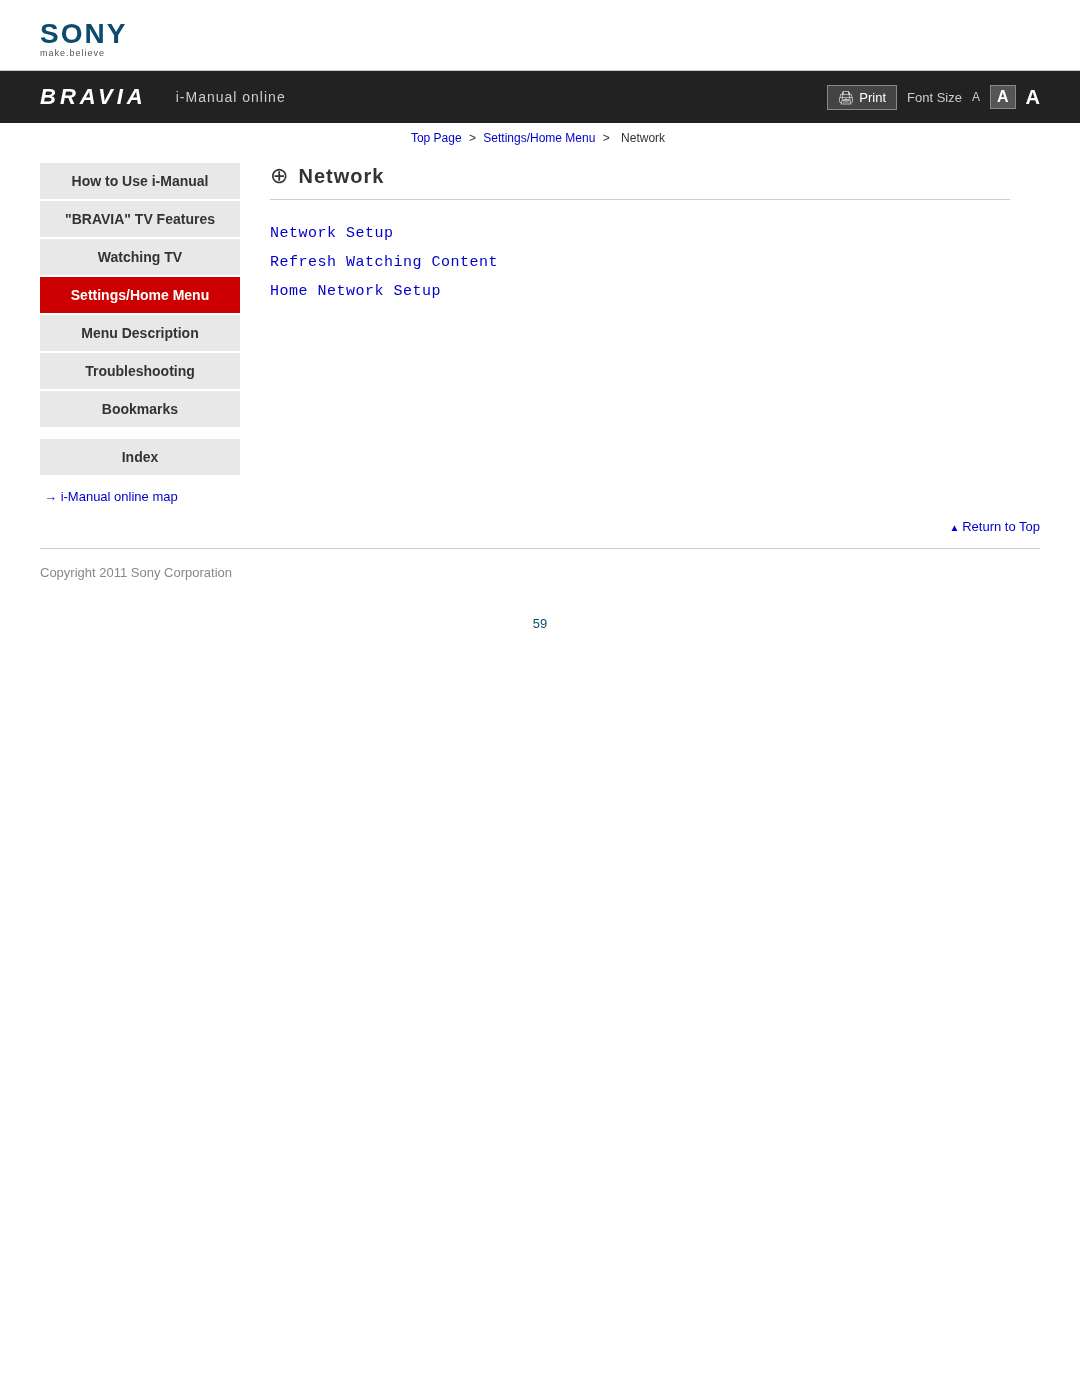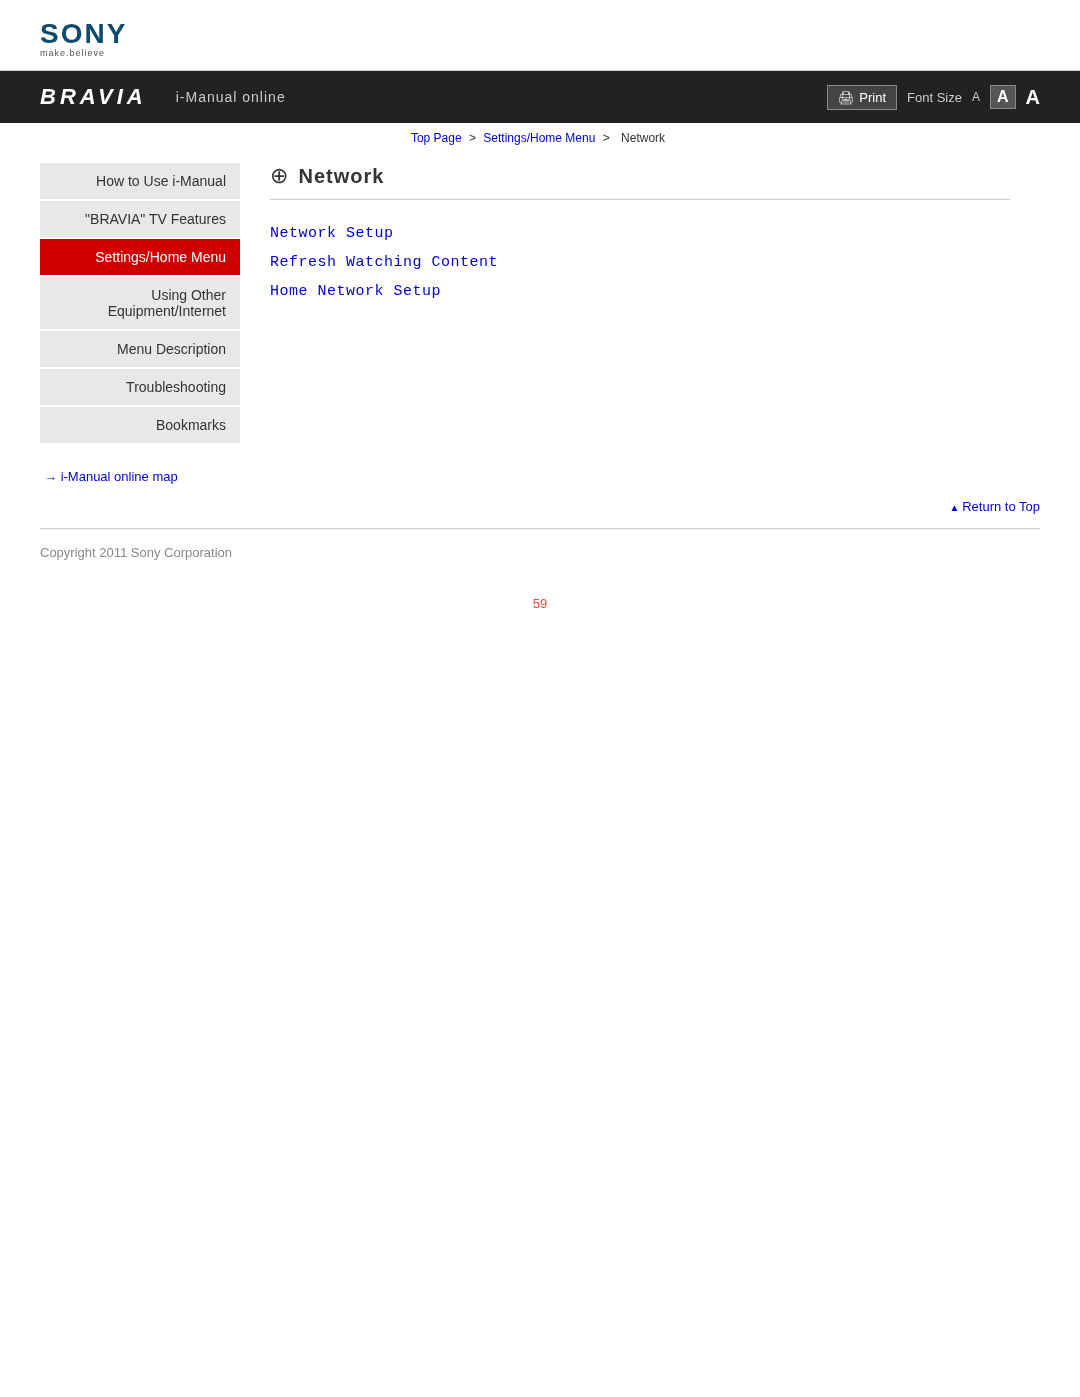--- a/index.html
+++ b/index.html
@@ -131,21 +131,22 @@
       display: block;
       padding: 10px 14px;
       font-size: 14px;
       color: #333;
       background: #e8e8e8;
       margin-bottom: 2px;
       cursor: pointer;
       text-decoration: none;
       border: none;
       width: 100%;
-      text-align: right;
+      text-align: center;
+      font-weight: bold;
     }
     .sidebar-item.active {
       background: #c00;
       color: #fff;
     }
     .sidebar-divider {
       height: 10px;
     }
     .sidebar-item-index {
       display: block;
@@ -231,21 +232,21 @@
     .footer {
       padding: 16px 40px;
       color: #888;
       font-size: 13px;
     }
 
     
     .page-number {
       text-align: center;
       padding: 20px;
-      color: #ef4444;
+      color: #0c4a6e;
       font-size: 13px;
     }
   </style>
 </head>
 <body>
 
 <div class="top-bar">
   <div class="sony-logo">
     <span class="sony-logo-text">SONY</span>
     <span class="sony-tagline">make.believe</span>
@@ -275,26 +276,27 @@
   <a class="breadcrumb-link">Settings/Home Menu</a>
   <span> &gt; </span>
   <span>Network</span>
 </div>
 
 <div class="main-layout">
 
   <nav class="sidebar">
     <a class="sidebar-item">How to Use i-Manual</a>
     <a class="sidebar-item">"BRAVIA" TV Features</a>
+    <a class="sidebar-item">Watching TV</a>
     <a class="sidebar-item active">Settings/Home Menu</a>
-    <a class="sidebar-item">Using Other Equipment/Internet</a>
     <a class="sidebar-item">Menu Description</a>
     <a class="sidebar-item">Troubleshooting</a>
     <a class="sidebar-item">Bookmarks</a>
     <div class="sidebar-divider"></div>
+    <a class="sidebar-item sidebar-item-index">Index</a>
     <a class="sidebar-link">i-Manual online map</a>
   </nav>
 
   <div class="content-area">
     <div class="page-heading">
       <span class="network-icon">⊕</span>
       <span class="page-heading-title">Network</span>
     </div>
     <div class="content-links">
       <a class="content-link">Network Setup</a>

